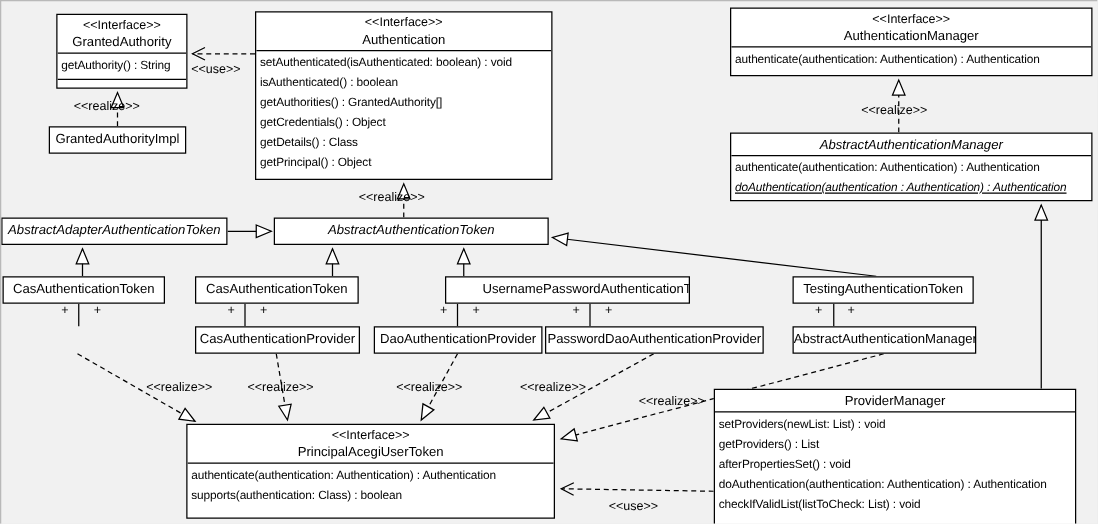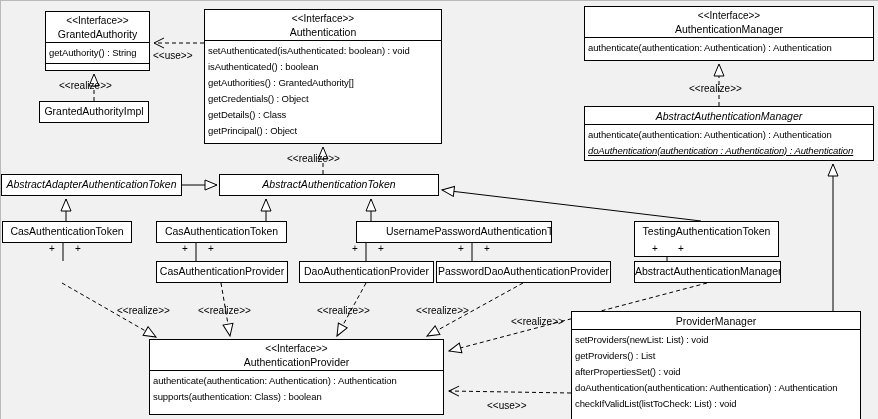--- a/index.html
+++ b/index.html
@@ -124,41 +124,41 @@
 
   <div class="box" style="left:1px;top:220px;width:130px;height:22px;">
     <div class="nameonly">CasAuthenticationToken</div>
   </div>
   <div class="box" style="left:155px;top:220px;width:131px;height:22px;">
     <div class="nameonly">CasAuthenticationToken</div>
   </div>
   <div class="box" style="left:355px;top:220px;width:196px;height:22px;padding-left:29px;">
     <div class="nameonly">UsernamePasswordAuthenticationToken</div>
   </div>
-  <div class="box" style="left:633px;top:220px;width:145px;height:36px;">
+  <div class="box" style="left:633px;top:220px;width:145px;height:22px;">
     <div class="nameonly">TestingAuthenticationToken</div>
   </div>
 
   <div class="box" style="left:155px;top:260px;width:132px;height:22px;">
     <div class="nameonly">CasAuthenticationProvider</div>
   </div>
   <div class="box" style="left:298px;top:260px;width:135px;height:22px;">
     <div class="nameonly">DaoAuthenticationProvider</div>
   </div>
   <div class="box" style="left:435px;top:260px;width:175px;height:22px;">
     <div class="nameonly">PasswordDaoAuthenticationProvider</div>
   </div>
   <div class="box" style="left:633px;top:260px;width:147px;height:22px;">
     <div class="nameonly">AbstractAuthenticationManager</div>
   </div>
 
   <div class="box" style="left:148px;top:338px;width:295px;height:76px;">
     <div class="hdr">
       <div class="stereo">&lt;&lt;Interface&gt;&gt;</div>
-      <div class="cname">AuthenticationProvider</div>
+      <div class="cname">PrincipalAcegiUserToken</div>
     </div>
     <div class="methods">
       <div class="m">authenticate(authentication: Authentication) : Authentication</div>
       <div class="m">supports(authentication: Class) : boolean</div>
     </div>
   </div>
 
   <div class="box" style="left:570px;top:310px;width:290px;height:124px;">
     <div class="hdr">
       <div class="cname">ProviderManager</div>

